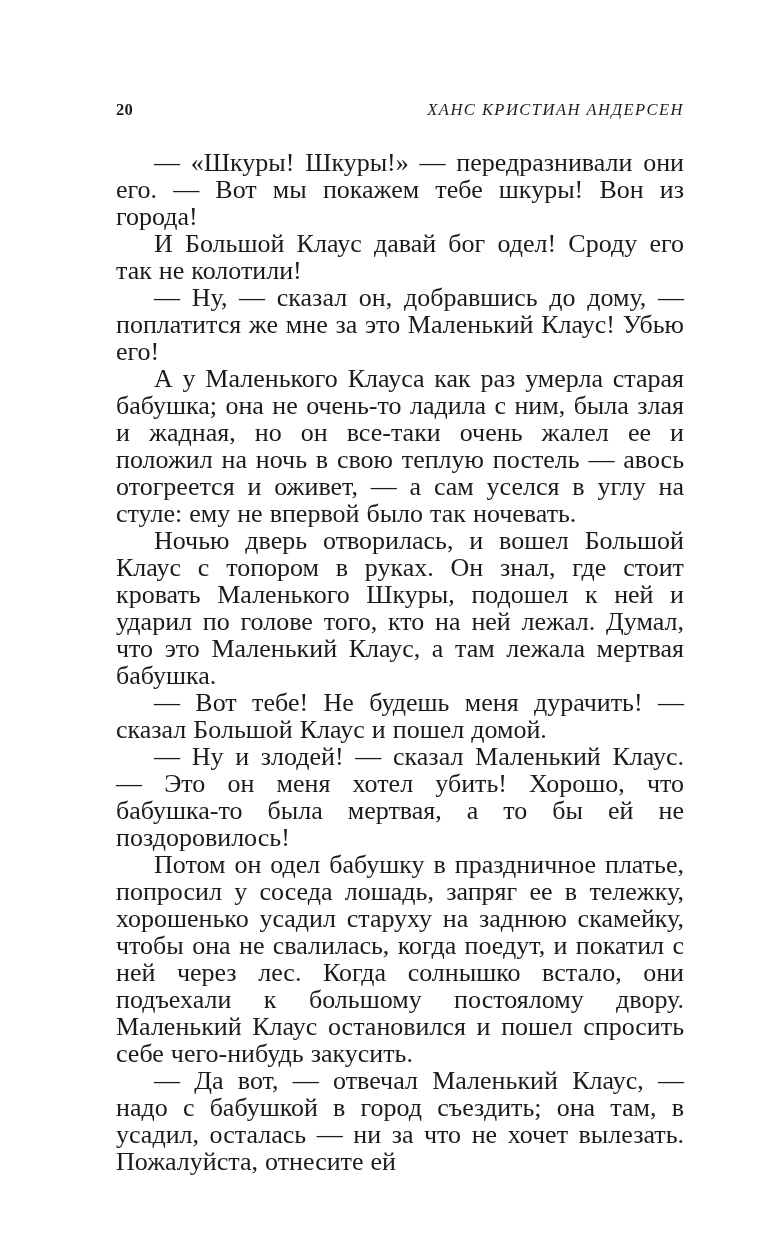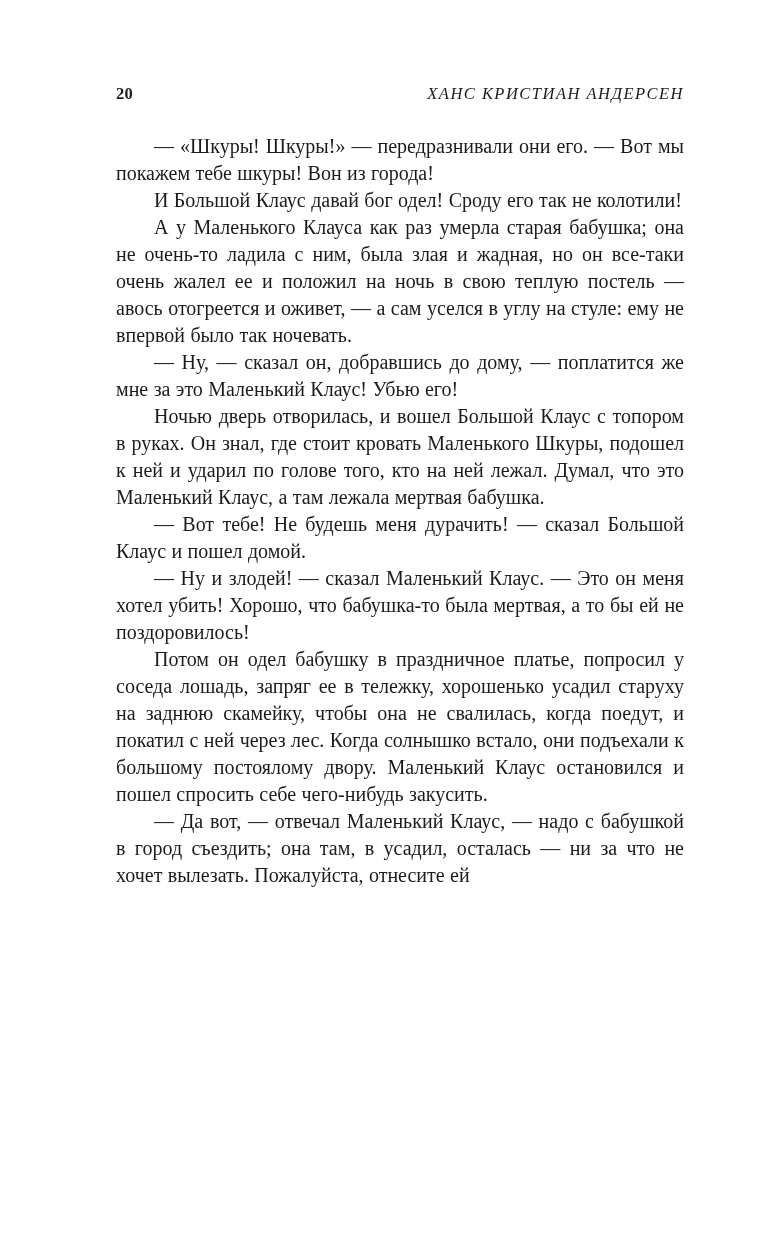--- a/index.html
+++ b/index.html
@@ -4,21 +4,21 @@
 <style>
   html, body {
     margin: 0;
     padding: 0;
     background: #ffffff;
   }
   .book-page {
     position: relative;
     width: 768px;
     height: 1215px;
-    margin: 0 auto;
+    margin: 16px auto;
     background: #ffffff;
     box-sizing: border-box;
     padding: 86px 84px 0 116px;
     color: #1b1b1b;
     font-family: "Liberation Serif", "DejaVu Serif", serif;
     overflow: hidden;
   }
   .page-header {
     display: flex;
     justify-content: space-between;
@@ -32,42 +32,42 @@
     font-weight: bold;
     letter-spacing: 0.02em;
   }
   .running-title {
     letter-spacing: 0.09em;
     text-transform: uppercase;
     font-style: italic;
   }
   .text-block p {
     margin: 0;
-    font-size: 20px;
+    font-size: 26px;
     line-height: 27px;
     text-align: justify;
     text-indent: 38px;
     word-spacing: 0.02em;
   }
 </style>
 </head>
 <body>
 
 <div class="book-page">
 
   <div class="page-header">
     <span class="page-number">20</span>
     <span class="running-title">ХАНС КРИСТИАН АНДЕРСЕН</span>
   </div>
 
   <div class="text-block">
     <p>— «Шкуры! Шкуры!» — передразнивали они его. — Вот мы покажем тебе шкуры! Вон из города!</p>
     <p>И Большой Клаус давай бог одел! Сроду его так не колотили!</p>
+    <p>— Ну, — сказал он, добравшись до дому, — поплатится же мне за это Маленький Клаус! Убью его!</p>
     <p>А у Маленького Клауса как раз умерла старая бабушка; она не очень-то ладила с ним, была злая и жадная, но он все-таки очень жалел ее и положил на ночь в свою теплую постель — авось отогреется и оживет, — а сам уселся в углу на стуле: ему не впервой было так ночевать.</p>
-    <p>— Ну, — сказал он, добравшись до дому, — поплатится же мне за это Маленький Клаус! Убью его!</p>
     <p>Ночью дверь отворилась, и вошел Большой Клаус с топором в руках. Он знал, где стоит кровать Маленького Шкуры, подошел к ней и ударил по голове того, кто на ней лежал. Думал, что это Маленький Клаус, а там лежала мертвая бабушка.</p>
     <p>— Вот тебе! Не будешь меня дурачить! — сказал Большой Клаус и пошел домой.</p>
     <p>— Ну и злодей! — сказал Маленький Клаус. — Это он меня хотел убить! Хорошо, что бабушка-то была мертвая, а то бы ей не поздоровилось!</p>
     <p>Потом он одел бабушку в праздничное платье, попросил у соседа лошадь, запряг ее в тележку, хорошенько усадил старуху на заднюю скамейку, чтобы она не свалилась, когда поедут, и покатил с ней через лес. Когда солнышко встало, они подъехали к большому постоялому двору. Маленький Клаус остановился и пошел спросить себе чего-нибудь закусить.</p>
     <p>— Да вот, — отвечал Маленький Клаус, — надо с бабушкой в город съездить; она там, в усадил, осталась — ни за что не хочет вылезать. Пожалуйста, отнесите ей</p>
   </div>
 
 </div>
 
 </body></html>

